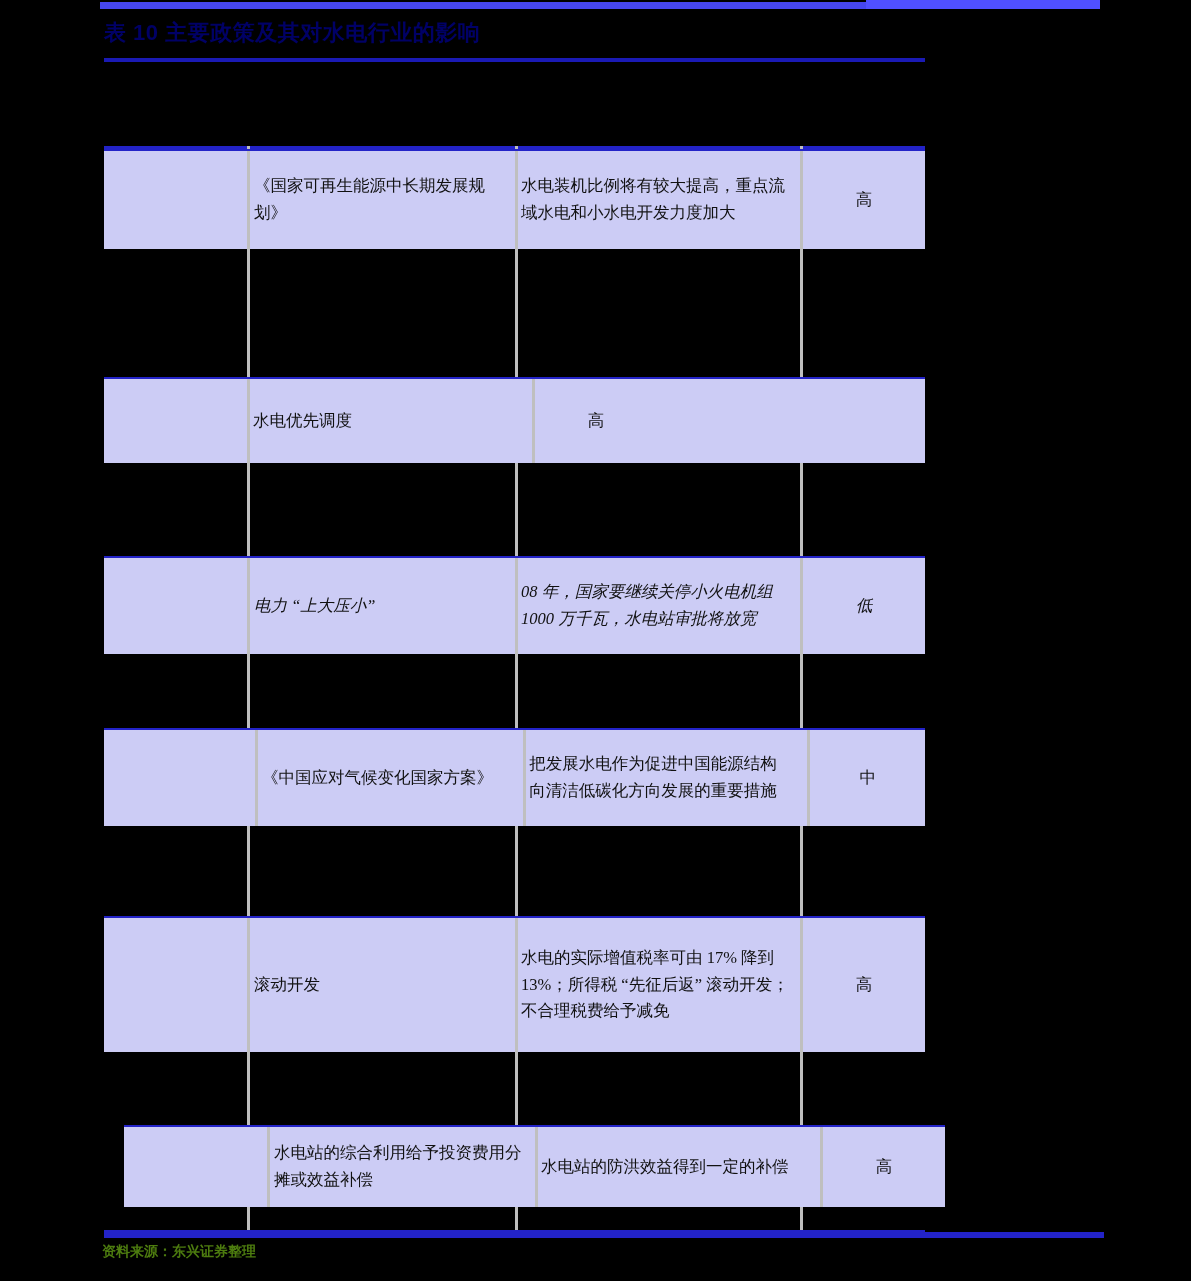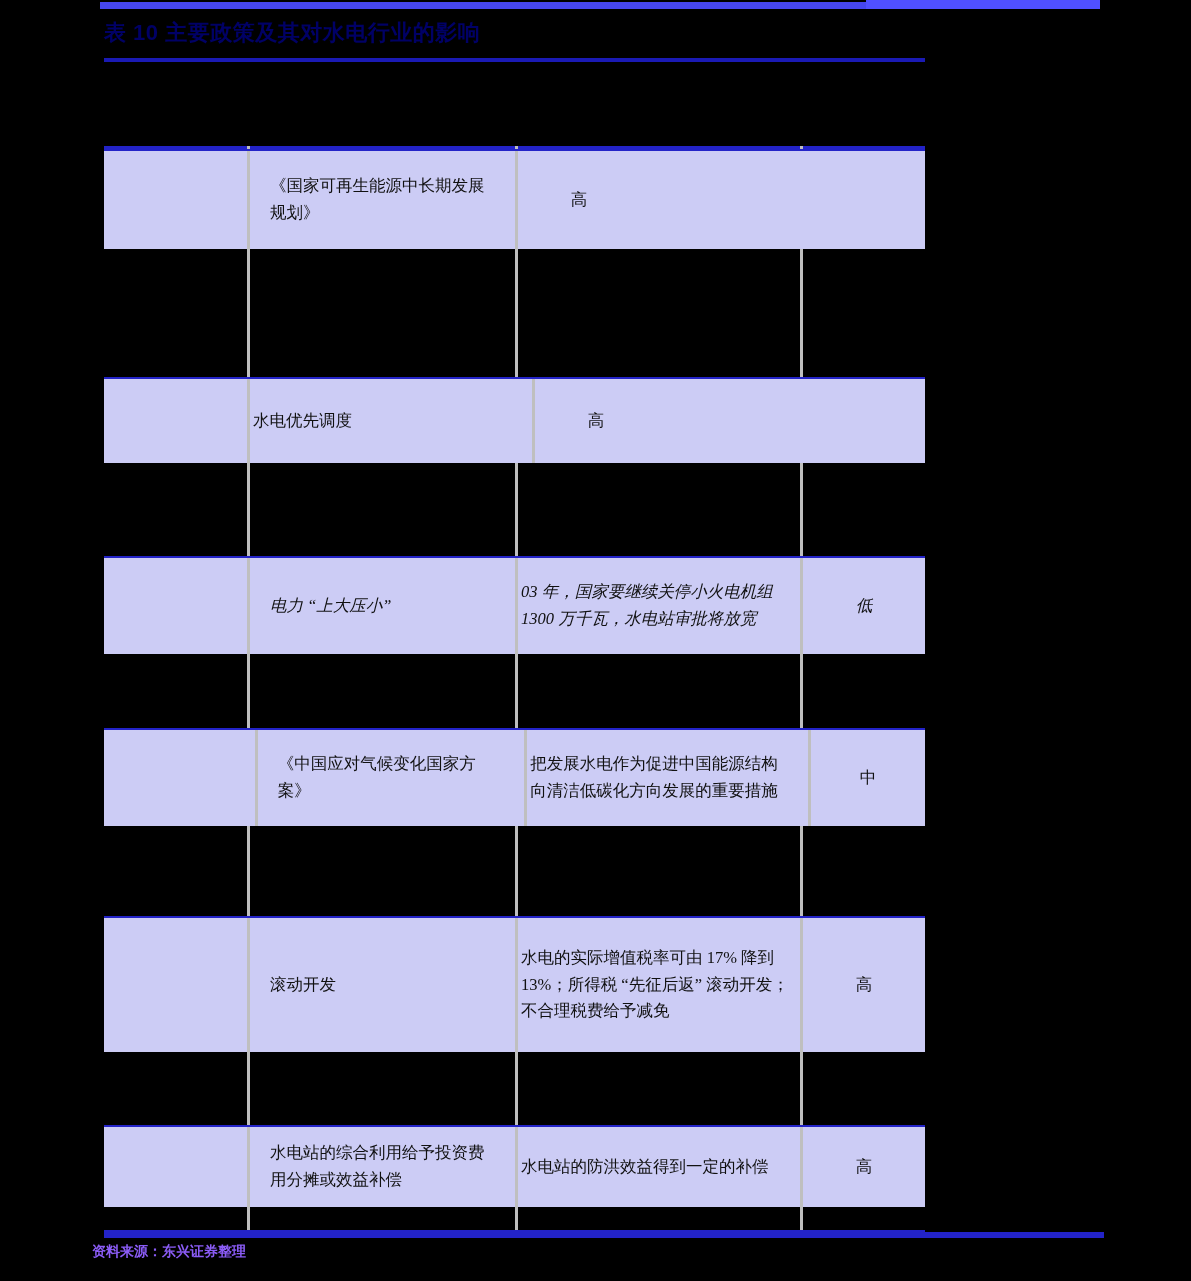--- a/index.html
+++ b/index.html
@@ -127,59 +127,59 @@
     color: #111111;
     font-size: 16.5px;
     line-height: 1.62;
     overflow: hidden;
   }
   .cell.cat {
     padding: 0 6px;
     color: #000000;
   }
   .cell.policy {
-    padding: 0 20px;
+    padding: 0 4px;
     border-left: 3px solid #bfbfbf;
   }
   .cell.effect {
     padding: 0 3px;
     border-left: 3px solid #bfbfbf;
   }
   .cell.level {
     justify-content: center;
     text-align: center;
     border-left: 3px solid #bfbfbf;
   }
   .cell .txt { display: block; width: 100%; }
 
   
   .r0 { top: 91px;   height: 98px;  }
   .r1 { top: 319px;  height: 84px;  }
   .r2 { top: 498px;  height: 96px; font-style: italic;  }
   .r3 { top: 670px;  height: 96px; gap: 16px;  }
   .r4 { top: 858px;  height: 134px; }
-  .r5 { top: 1067px; height: 80px;  }
+  .r5 { top: 1067px; height: 80px; margin-left: 20px;  }
 
   
   .row-block .cat { color: #000000; }
 
   
   .foot-rule {
     position: absolute;
     top: 1232px;
     left: 104px;
     width: 1000px;
     height: 6px;
     background: #2323c8;
   }
   .foot-note {
     position: absolute;
     top: 1243px;
-    left: 92px;
-    color: #8b5cf6;
+    left: 102px;
+    color: #4d7c0f;
     font-size: 14px;
     font-weight: bold;
     white-space: nowrap;
     font-family: "Liberation Sans", "DejaVu Sans", sans-serif;
   }
 </style>
 </head>
 <body>
 
 <div class="top-rule"></div>
@@ -204,20 +204,23 @@
     <div class="head-cell c-d"></div>
   </div>
 
   <div class="row-block r0">
     <div class="cell cat c-a">
         <span class="txt"></span>
       </div>
     <div class="cell policy c-b">
         <span class="txt">《国家可再生能源中长期发展规划》</span>
       </div>
+    <div class="cell effect c-c">
+        <span class="txt">水电装机比例将有较大提高，重点流域水电和小水电开发力度加大</span>
+      </div>
     <div class="cell level c-d">
         <span class="txt">高</span>
       </div>
   </div>
 
   <div class="row-block r1">
     <div class="cell cat c-a">
         <span class="txt"></span>
       </div>
     <div class="cell effect c-c">
@@ -229,21 +232,21 @@
   </div>
 
   <div class="row-block r2">
     <div class="cell cat c-a">
         <span class="txt"></span>
       </div>
     <div class="cell policy c-b">
         <span class="txt">电力 “上大压小”</span>
       </div>
     <div class="cell effect c-c">
-        <span class="txt">03 年，国家要继续关停小火电机组 1300 万千瓦，水电站审批将放宽</span>
+        <span class="txt">08 年，国家要继续关停小火电机组 1000 万千瓦，水电站审批将放宽</span>
       </div>
     <div class="cell level c-d">
         <span class="txt">低</span>
       </div>
   </div>
 
   <div class="row-block r3">
     <div class="cell cat c-a">
         <span class="txt"></span>
       </div>

